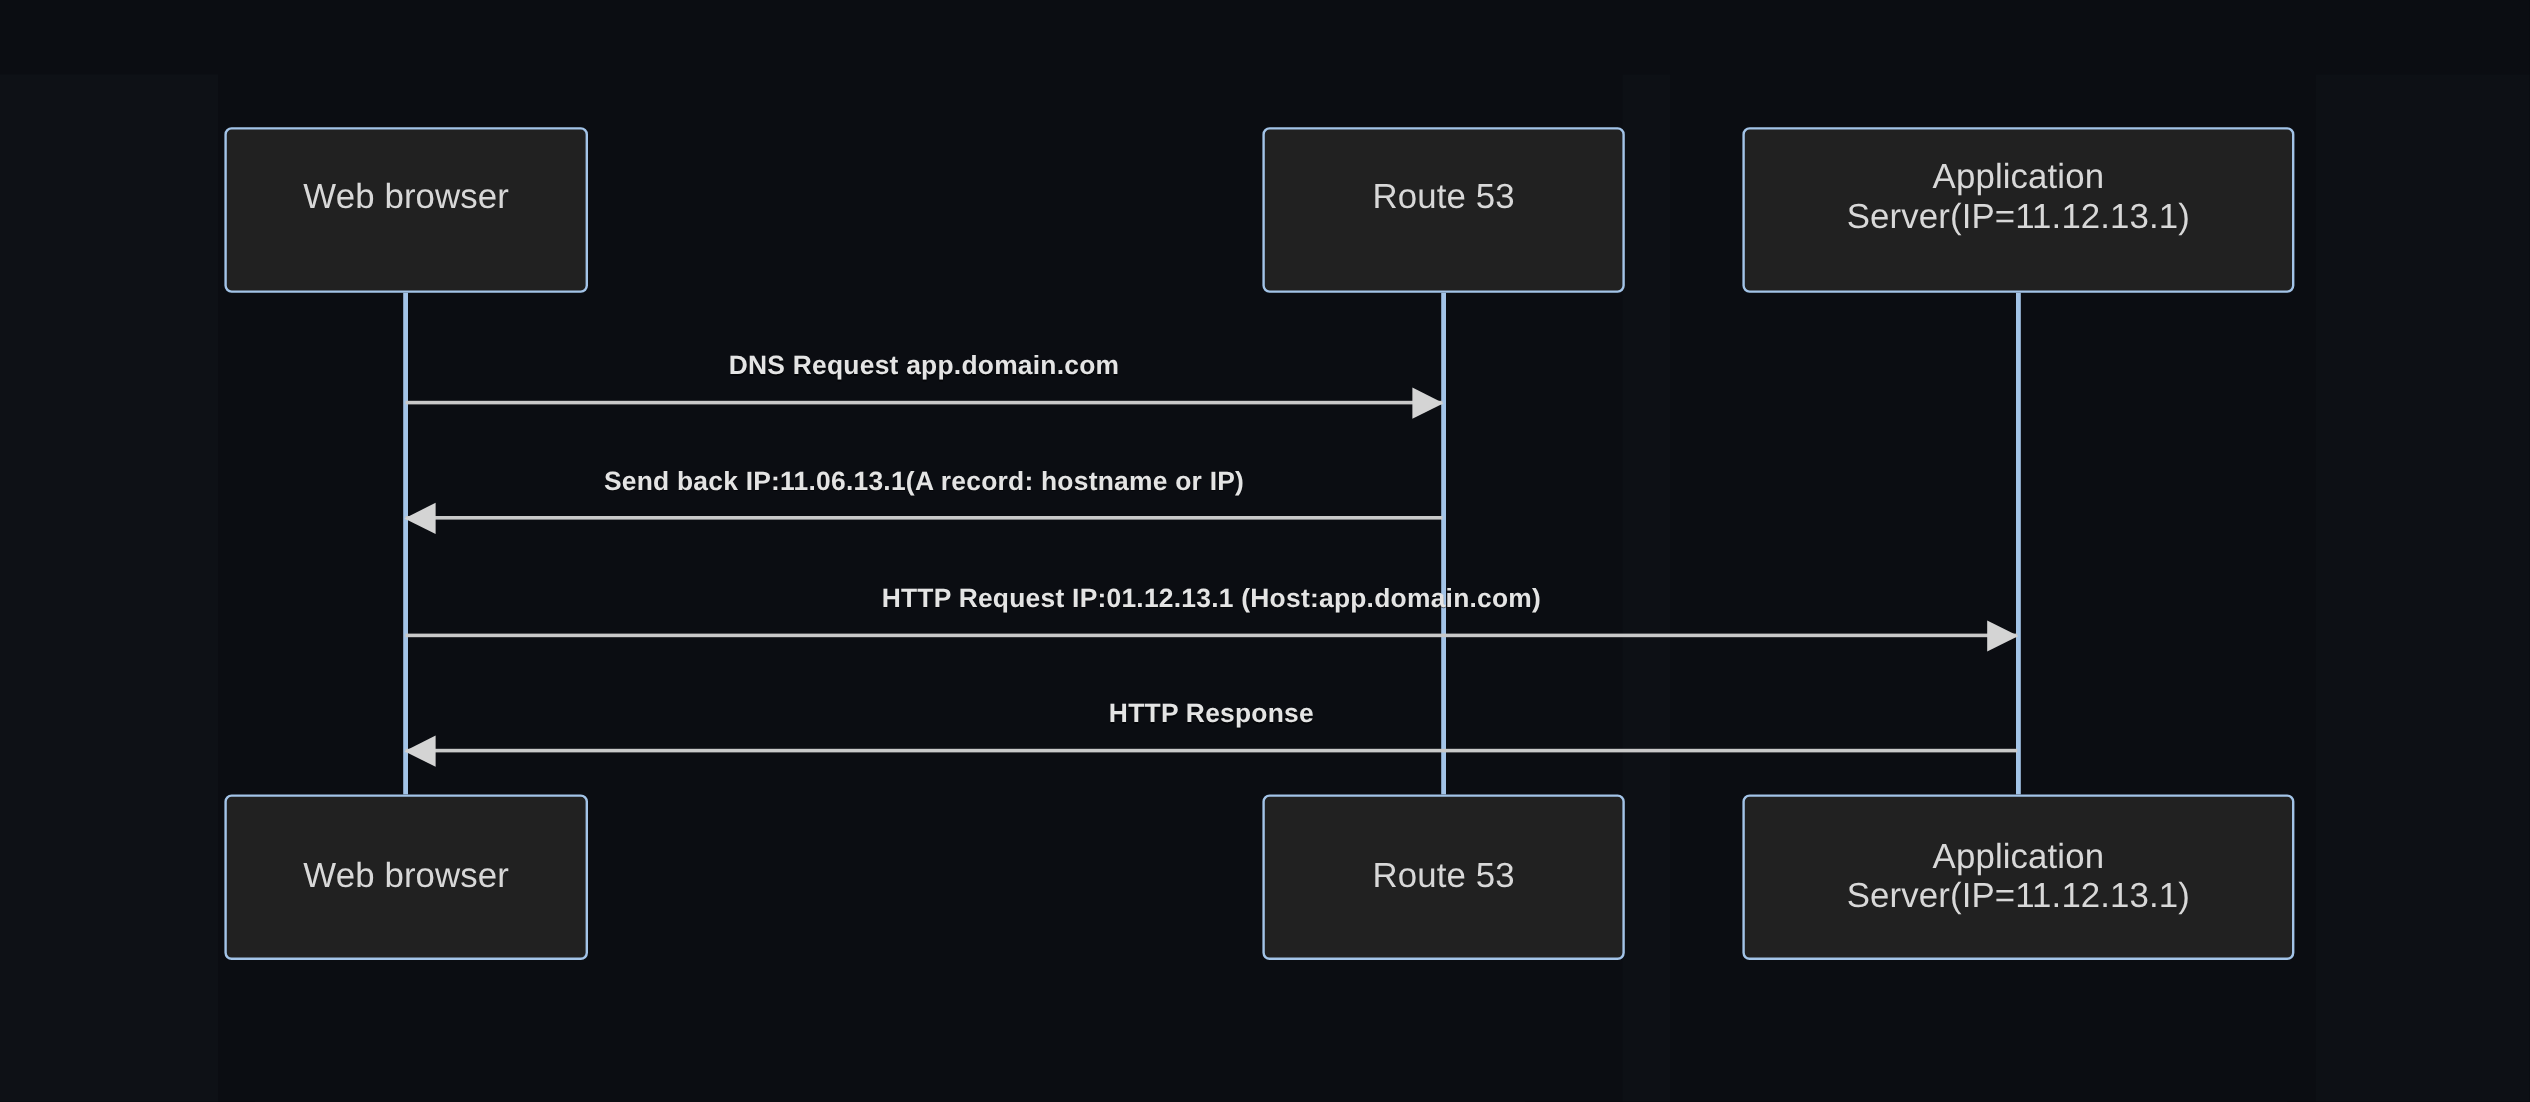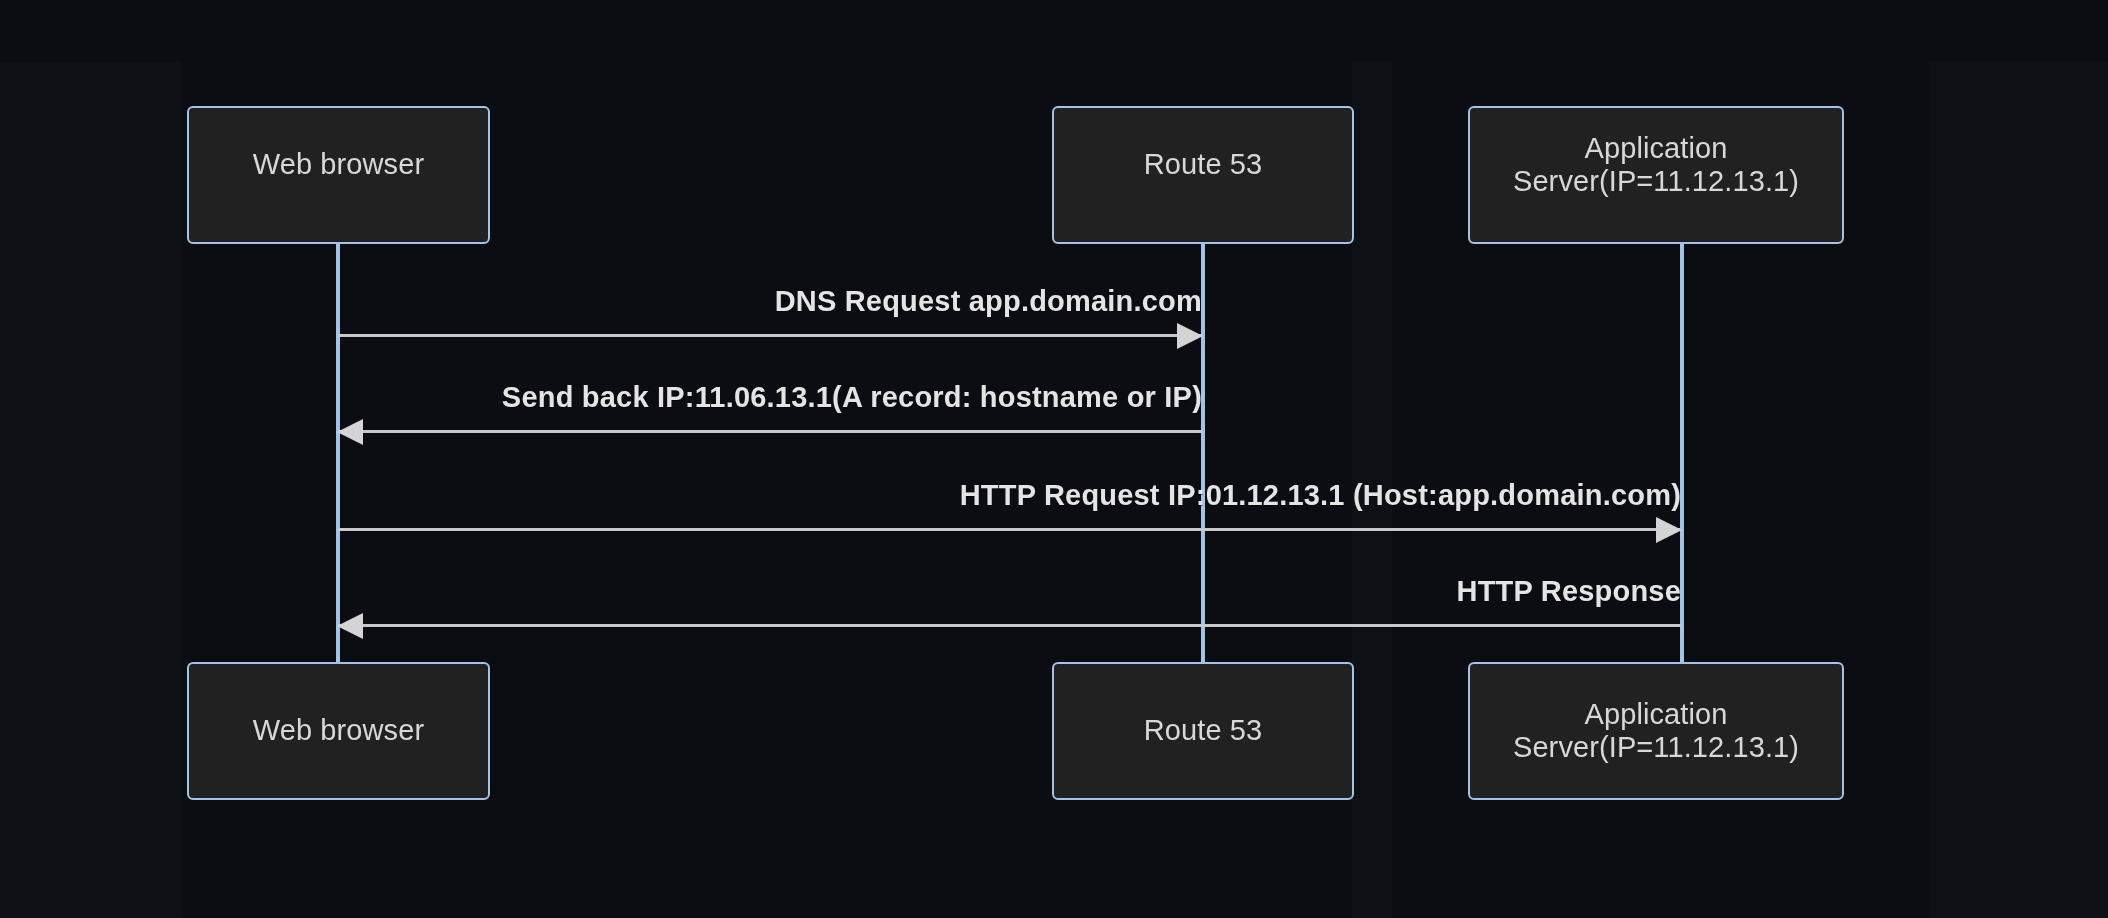--- a/index.html
+++ b/index.html
@@ -58,21 +58,21 @@
     font-size: 29px;
     font-weight: 400;
     letter-spacing: .1px;
     z-index: 5;
   }
   .participant-box.top  { top: 106px; }
   .participant-box.bottom { top: 662px; }
 
   .p-browser { left: 187px; width: 303px; height: 138px; }
   .p-route   { left: 1052px; width: 302px; height: 138px; }
-  .p-app     { left: 1452px; width: 376px; height: 138px; margin-left: 16px; }
+  .p-app     { left: 1452px; width: 460px; height: 138px; }
 
   .participant-box .p-label {
     display: block;
     text-align: center;
     line-height: 1.15;
     padding: 0 10px;
   }
 
   
   .participant-box.top .p-label  { transform: translateY(-10px); }
@@ -117,23 +117,23 @@
   }
   .msg-head.left {
     left: -1px;
     border-right: 26px solid #d4d4d4;
   }
   .msg-label {
     position: absolute;
     left: 0;
     width: 100%;
     bottom: 16px;
-    text-align: right;
+    text-align: center;
     color: #e4e4e4;
-    font-size: 29px;
+    font-size: 22px;
     font-weight: 700;
     letter-spacing: .2px;
     white-space: nowrap;
     text-shadow: 0 1px 0 rgba(0,0,0,.55);
   }
 </style>
 </head>
 <body>
 
 <div id="diagram-root">

